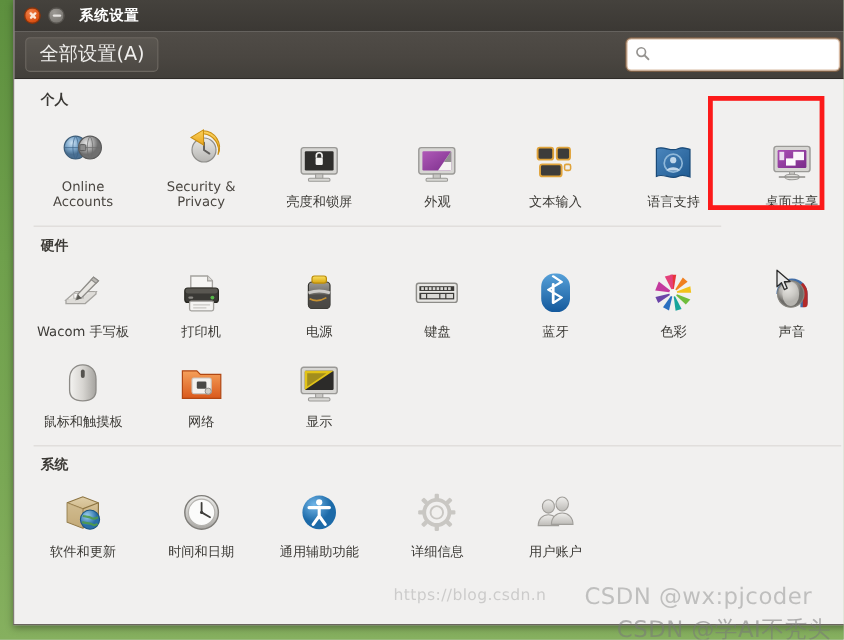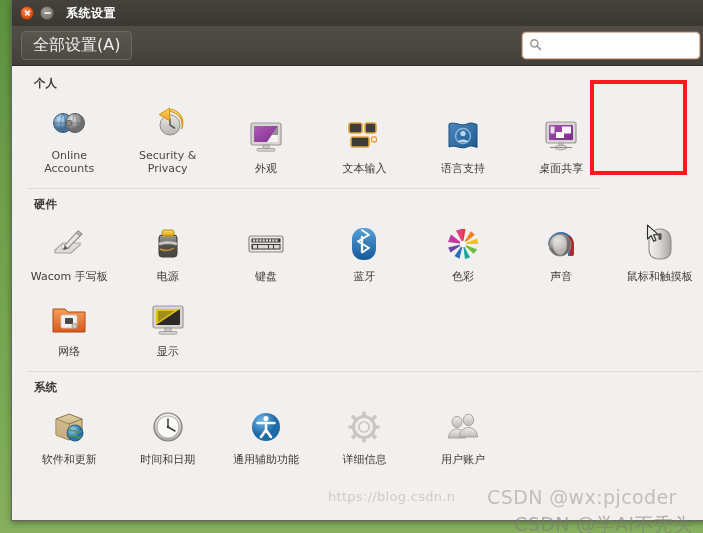--- a/index.html
+++ b/index.html
@@ -310,20 +310,33 @@
               </defs>
               <circle cx="23" cy="23" r="10" fill="url(#gClock)" stroke="#8e8d8a" stroke-width="1"></circle>
               <path d="M23 17v6l4.5 3" fill="none" stroke="#5f5e5c" stroke-width="1.6" stroke-linecap="round"></path>
               <path d="M22 7a14 14 0 0 1 12.6 20 14 14 0 0 0-12-17.6z" fill="url(#gArrow)" stroke="#c98f12" stroke-width=".9"></path>
               <path d="M22.5 6.2 12.2 12.5l10.5 6.3z" fill="url(#gArrow)" stroke="#c98f12" stroke-width=".9"></path>
             </svg>
           </div>
           <div class="tile-label latin">Security &amp; Privacy</div>
         </div>
 
+        <div class="tile">
+          <div class="tile-icon">
+            <svg width="42" height="42" viewBox="0 0 42 42">
+              <rect x="6" y="8" width="30" height="22" rx="2" fill="#d7d6d3" stroke="#9b9a97" stroke-width="1.2"></rect>
+              <rect x="9" y="11" width="24" height="16" rx="1" fill="#2f2e2c"></rect>
+              <rect x="18" y="16.5" width="6" height="6" rx="1" fill="#f2f1ef"></rect>
+              <path d="M18.6 16.5v-1.8a2.4 2.4 0 0 1 4.8 0v1.8" fill="none" stroke="#f2f1ef" stroke-width="1.4"></path>
+              <rect x="18" y="30" width="6" height="4" fill="#c9c8c5" stroke="#9b9a97" stroke-width=".9"></rect>
+              <rect x="12" y="33.5" width="18" height="2.6" rx="1.2" fill="#d9d8d5" stroke="#9b9a97" stroke-width=".9"></rect>
+            </svg>
+          </div>
+          <div class="tile-label">亮度和锁屏</div>
+        </div>
 
         <div class="tile">
           <div class="tile-icon">
             <svg width="42" height="42" viewBox="0 0 42 42">
               <defs>
                 <linearGradient id="gPurp" x1="0" y1="0" x2="1" y2="1">
                   <stop offset="0%" stop-color="#b05ab8"></stop>
                     <stop offset="100%" stop-color="#7c2f8c"></stop>
                 </linearGradient>
               </defs>
@@ -406,20 +419,36 @@
               <path d="M7 27v3l16 0 9-8v-2" fill="#dedcd8" stroke="#a6a4a0" stroke-width="1.1"></path>
               <rect x="13.5" y="21.5" width="8" height="4" fill="#f8f7f5" stroke="#b9b7b3" stroke-width=".8"></rect>
               <path d="M30 8l4 3-14 14-4.5 1.5 1.5-4.5z" fill="#e9e7e3" stroke="#8e8c88" stroke-width="1.1"></path>
               <path d="M30 8l4 3-2 2-4-3z" fill="#b9b7b3" stroke="#8e8c88" stroke-width=".9"></path>
               <path d="M17 22.5l-1.5 4.5 4.5-1.5z" fill="#5a5954"></path>
             </svg>
           </div>
           <div class="tile-label">Wacom 手写板</div>
         </div>
 
+        <div class="tile">
+          <div class="tile-icon">
+            <svg width="42" height="42" viewBox="0 0 42 42">
+              <path d="M12 7h14l4 4v6H12z" fill="#f6f5f3" stroke="#a4a29e" stroke-width="1.1"></path>
+              <path d="M26 7v4h4" fill="#dedcd8" stroke="#a4a29e" stroke-width="1"></path>
+              <rect x="7" y="17" width="28" height="12" rx="2.5" fill="#3a3935" stroke="#26251f" stroke-width="1"></rect>
+              <rect x="7.5" y="17.5" width="27" height="4" rx="2" fill="#595751"></rect>
+              <rect x="10" y="24" width="4" height="2" rx="1" fill="#8c8a85"></rect>
+              <circle cx="30" cy="25" r="1.6" fill="#57b84a"></circle>
+              <rect x="11" y="28" width="20" height="8" rx="1.4" fill="#f4f3f1" stroke="#a4a29e" stroke-width="1.1"></rect>
+              <line x1="14" y1="31" x2="28" y2="31" stroke="#c9c7c3" stroke-width="1"></line>
+              <line x1="14" y1="33.5" x2="25" y2="33.5" stroke="#c9c7c3" stroke-width="1"></line>
+            </svg>
+          </div>
+          <div class="tile-label">打印机</div>
+        </div>
 
         <div class="tile">
           <div class="tile-icon">
             <svg width="42" height="42" viewBox="0 0 42 42">
               <defs>
                 <linearGradient id="gBatt" x1="0" y1="0" x2="0" y2="1">
                   <stop offset="0%" stop-color="#9d9b96"></stop>
                     <stop offset="45%" stop-color="#6d6b66"></stop>
                     <stop offset="100%" stop-color="#3f3e3a"></stop>
                 </linearGradient>

